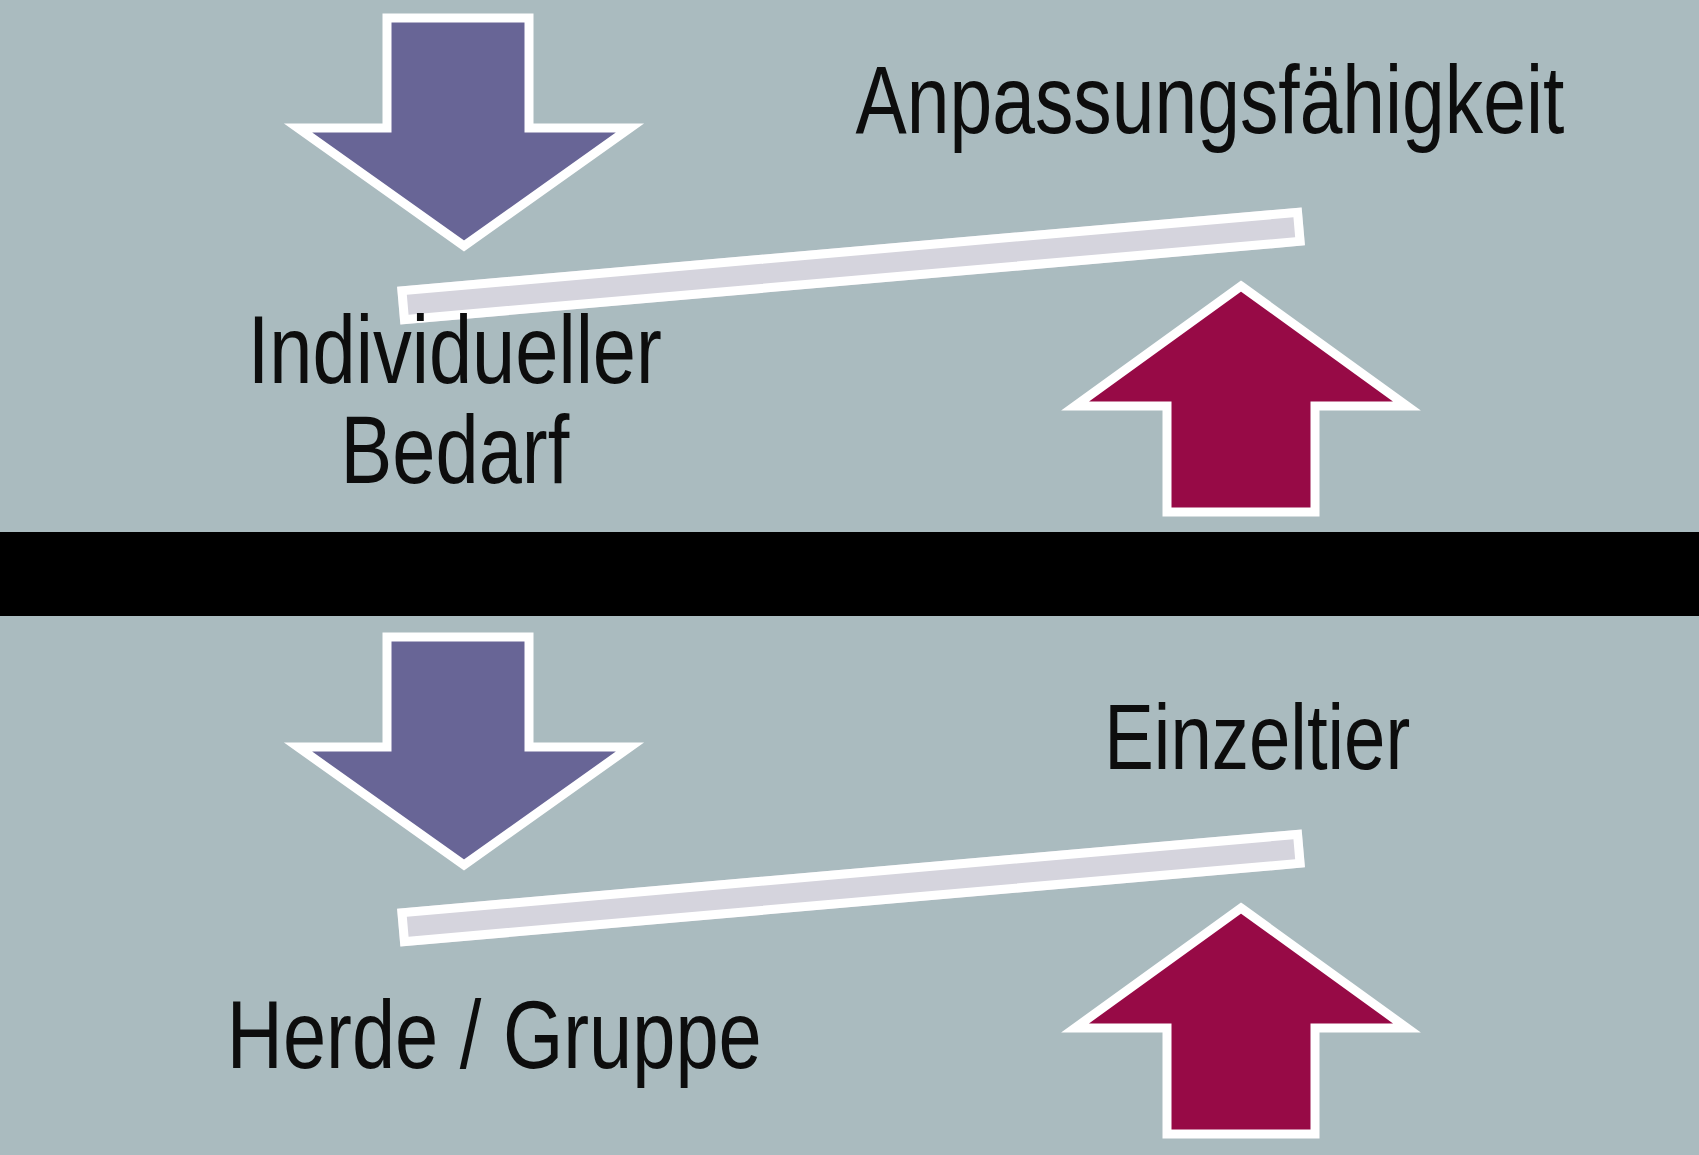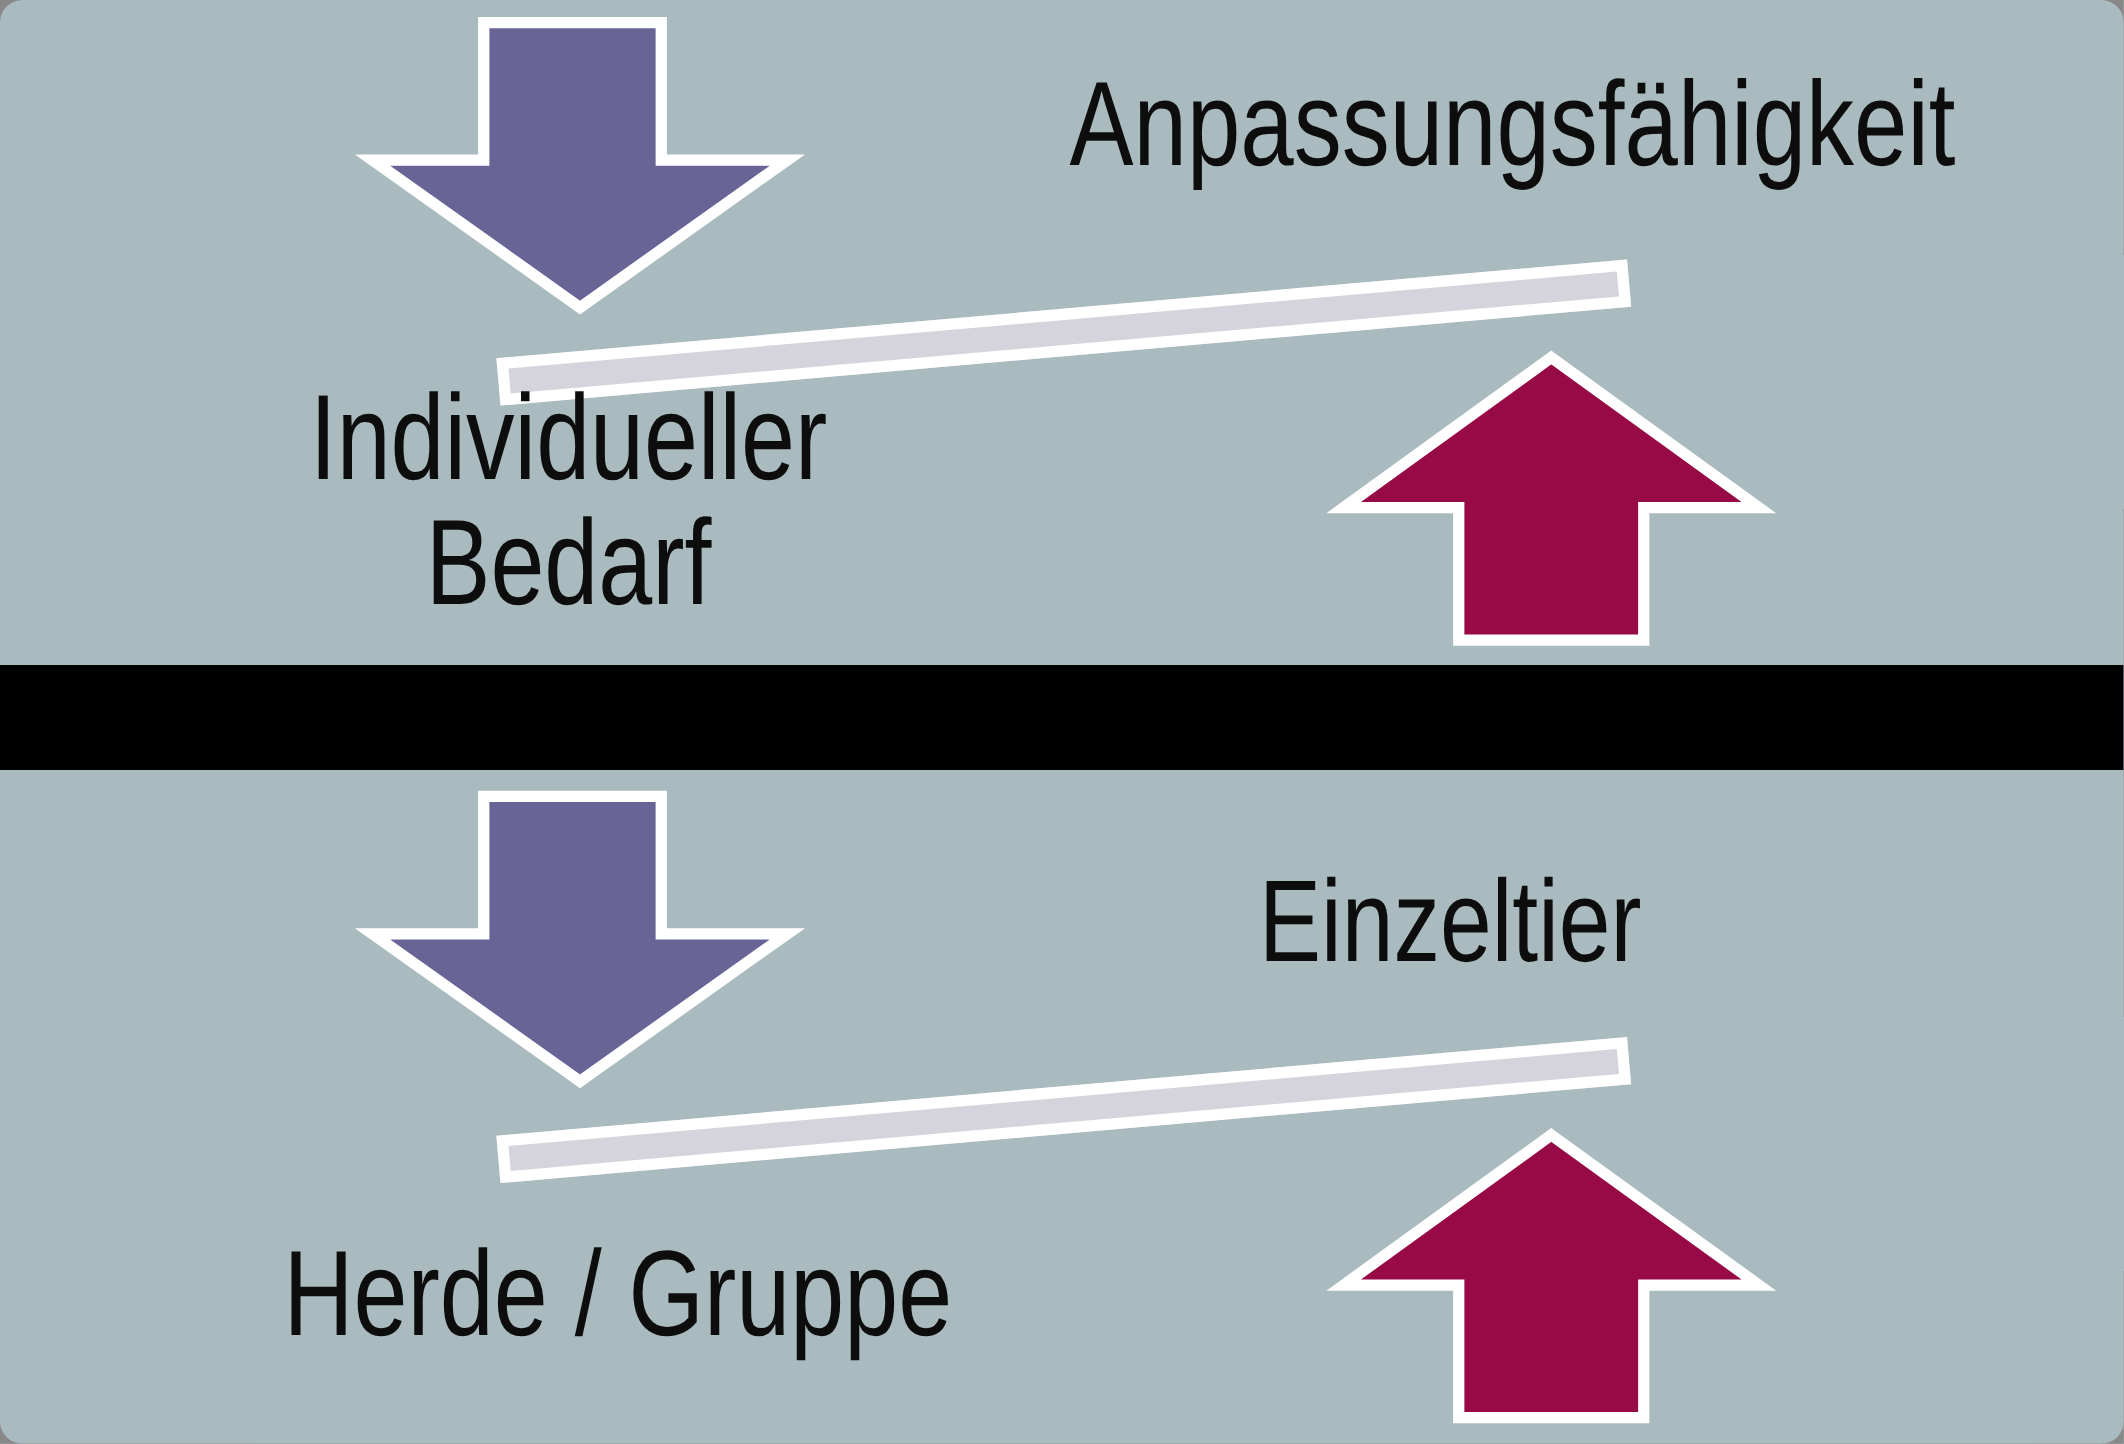--- a/index.html
+++ b/index.html
@@ -15,21 +15,20 @@
   body {
     background: #888;
     font-family: "Liberation Sans", sans-serif;
   }
   .canvas {
     position: relative;
     width: 1699px;
     height: 1155px;
     background: var(--background);
     overflow: hidden;
-    border-radius: 18px;
   }
   .abs { position: absolute; }
   .divider {
     left: 0;
     top: 532px;
     width: 1699px;
     height: 84px;
     background: var(--divider);
   }
   .arrow-svg { display: block; overflow: visible; }
@@ -69,21 +68,21 @@
   }
   .label-anpassung {
     left: 705px; top: 52px; width: 1010px;
     font-size: 96px; line-height: 1;
   }
   .label-individuell {
     left: 145px; top: 300px; width: 620px;
     font-size: 97px; line-height: 100px;
   }
   .label-einzeltier {
-    left: 855px; top: 691px; width: 610px;
+    left: 952px; top: 691px; width: 610px;
     font-size: 93px; line-height: 1;
   }
   .label-herde {
     left: 160px; top: 986px; width: 660px;
     font-size: 97px; line-height: 1;
   }
   .bar-top    { left: 397px; top: 247px; }
   .bar-bottom { left: 397px; top: 869px; }
   .down-top    { left: 291px; top: 12px; }
   .down-bottom { left: 291px; top: 631px; }

